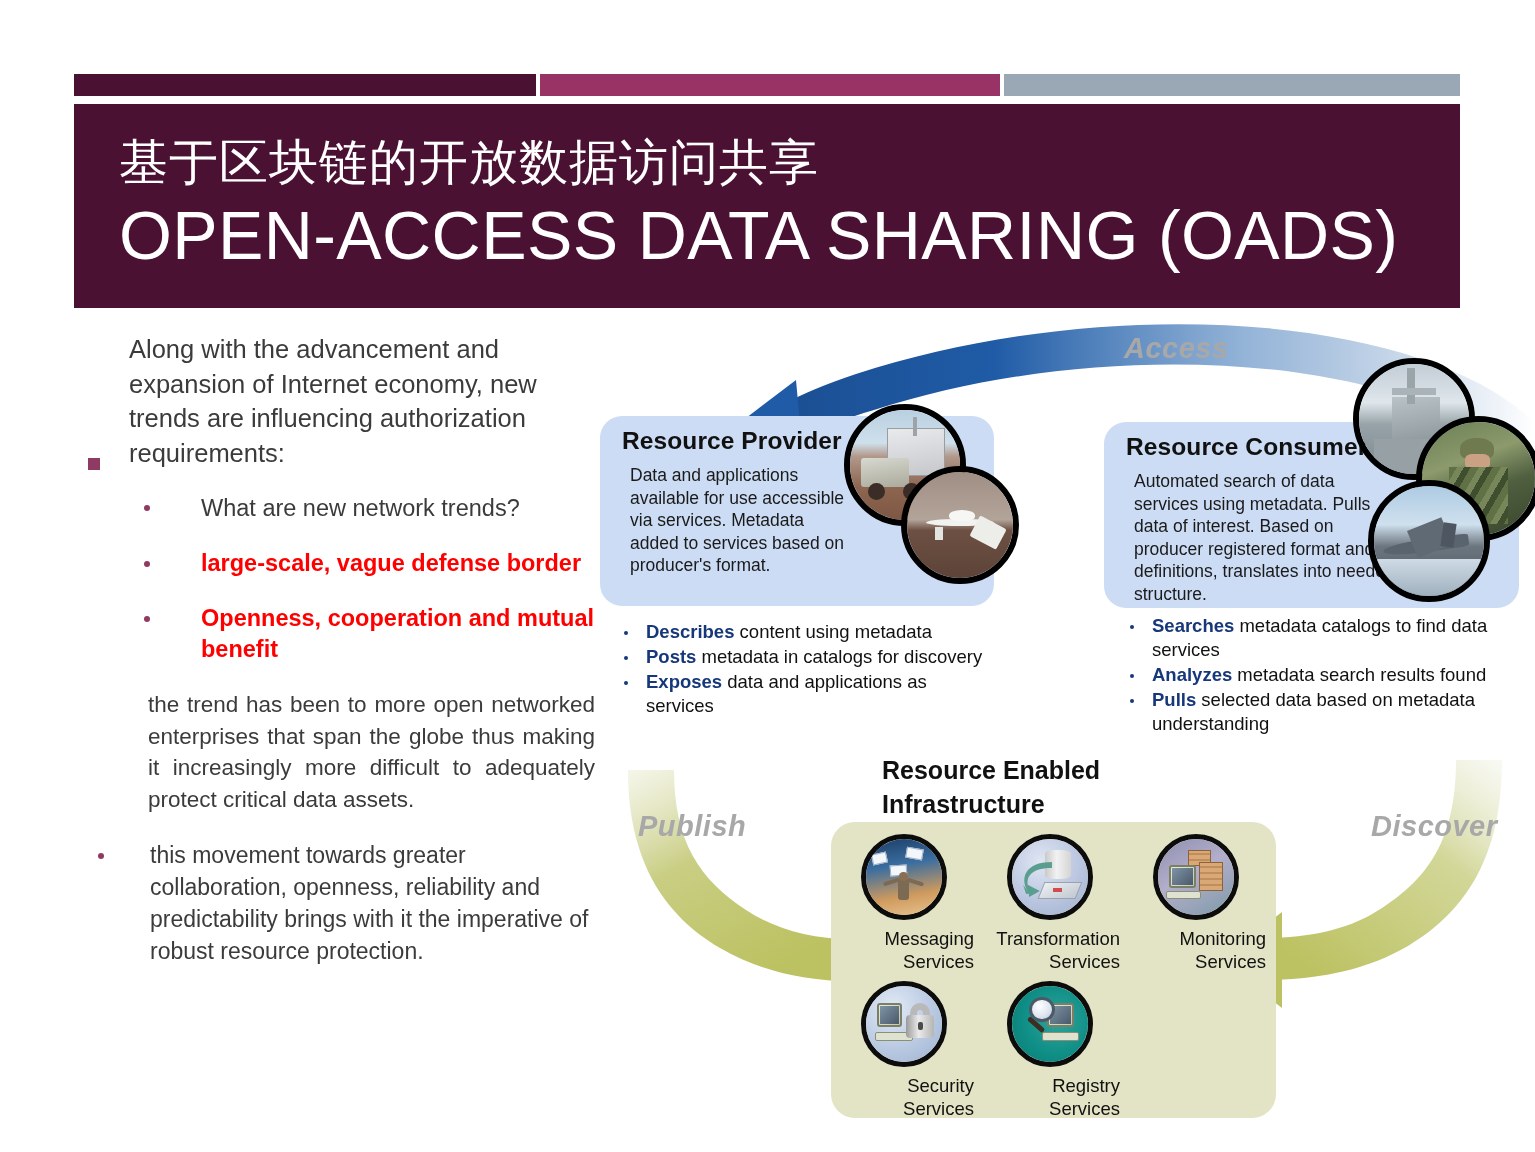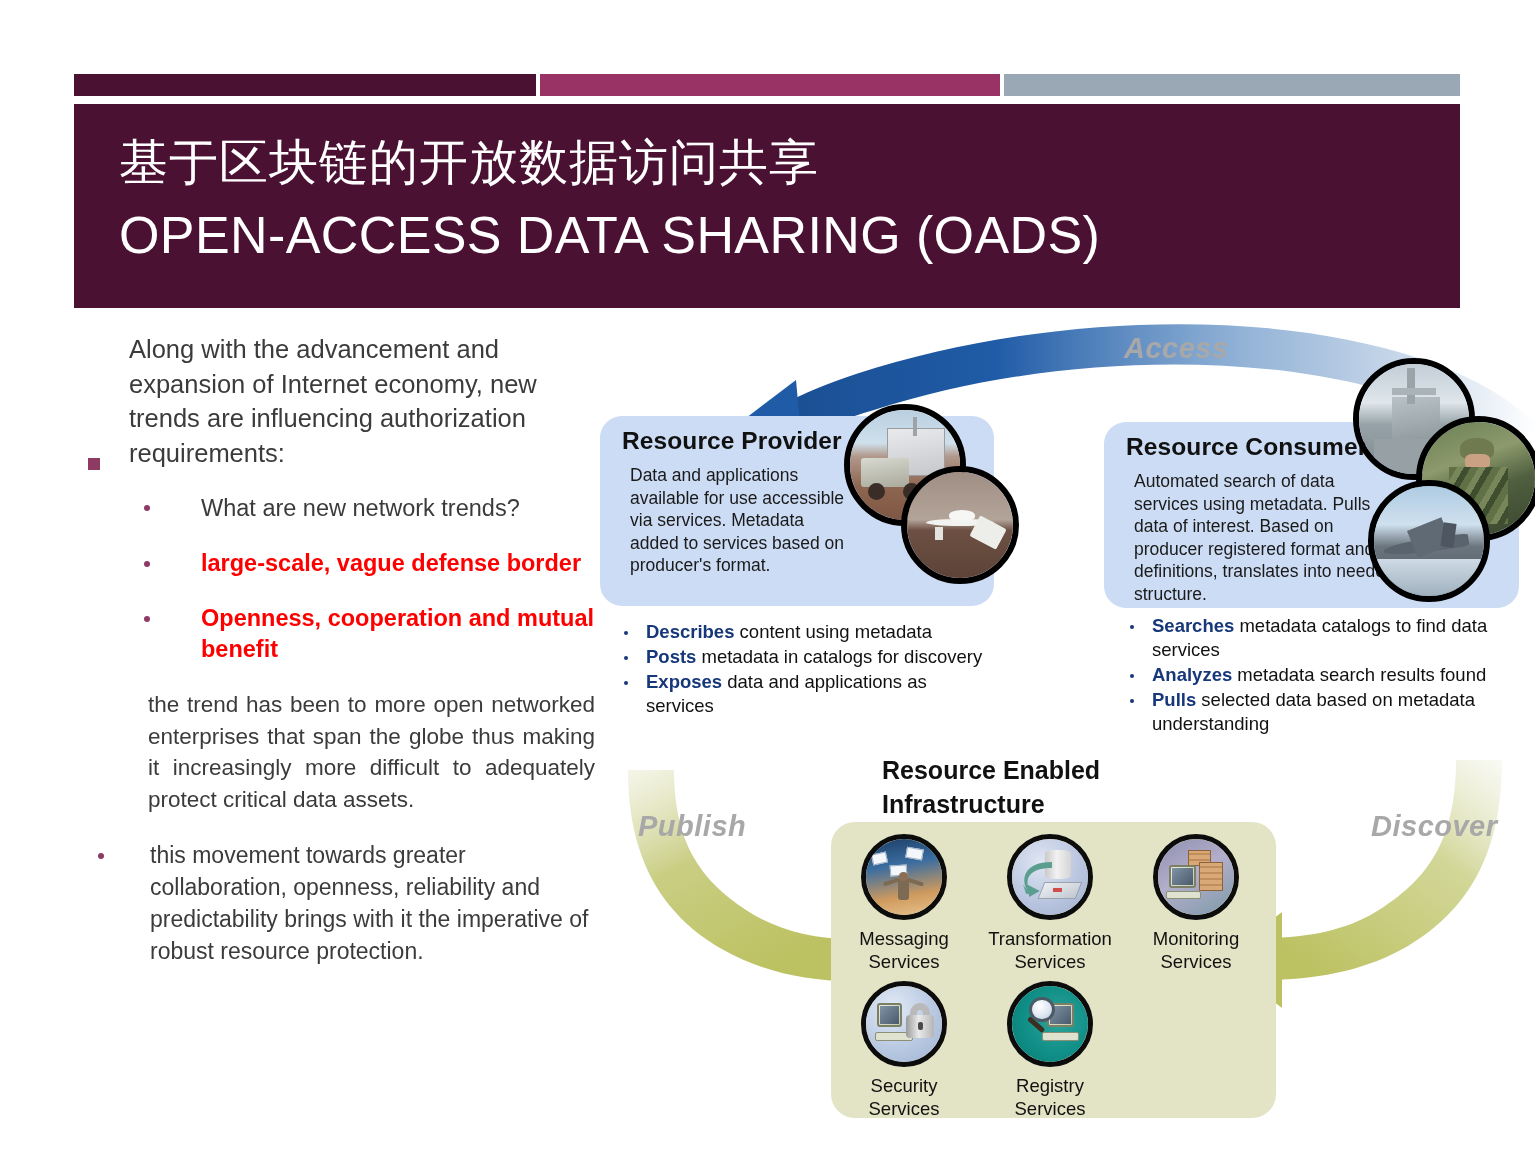--- a/index.html
+++ b/index.html
@@ -27,21 +27,21 @@
     position: absolute; left: 45px; top: 30px;
     color: #ffffff;
     font-family: "DejaVu Sans", sans-serif;
     font-size: 49px; line-height: 57px;
     font-weight: 400; letter-spacing: 1px;
     white-space: nowrap;
   }
   #title-en {
     position: absolute; left: 45px; top: 100px;
     color: #ffffff;
-    font-size: 52px; line-height: 62px;
+    font-size: 68px; line-height: 62px;
     font-weight: 400; letter-spacing: 0.4px;
     white-space: nowrap;
   }
 
   
   #left-col {
     position: absolute; left: 88px; top: 332px;
     width: 520px;
   }
   .l1-row { display: flex; align-items: flex-end; }
@@ -164,21 +164,21 @@
   }
   .svc {
     width: 140px; margin: 0 3px 8px 3px;
     display: flex; flex-direction: column; align-items: center;
   }
   .svc-icon {
     width: 86px; height: 86px; border-radius: 50%;
     border: 5px solid #0c0c0c; position: relative; overflow: hidden;
   }
   .svc-label {
-    margin-top: 7px; text-align: center;
+    margin-top: 7px; text-align: right;
     font-size: 18.5px; line-height: 23px; color: #111;
   }
   
   .ic-msg  { position:absolute; inset:0; background: linear-gradient(170deg,#1c3d66 0%,#3a6da0 35%,#cf9a5e 72%,#e8c48f 100%); }
   .ic-data { position:absolute; inset:0; background: radial-gradient(circle at 35% 28%, #cfe2e6 0%, #8fb3b5 60%, #6e9596 100%); }
   .ic-trans{ position:absolute; inset:0; background: radial-gradient(circle at 38% 30%, #dfe6f3 0%, #b7c3de 60%, #9fb0cf 100%); }
   .ic-mon  { position:absolute; inset:0; background: linear-gradient(150deg,#8e8fae 0%,#b2aecb 45%,#7e9aa8 100%); }
   .ic-reg  { position:absolute; inset:0; background: radial-gradient(circle at 60% 45%, #2fa39b 0%, #0f8f87 55%, #0a7a73 100%); }
   .ic-sec  { position:absolute; inset:0; background: radial-gradient(circle at 35% 30%, #e2eaf6 0%, #b9c9e2 55%, #9db2d0 100%); }
 

